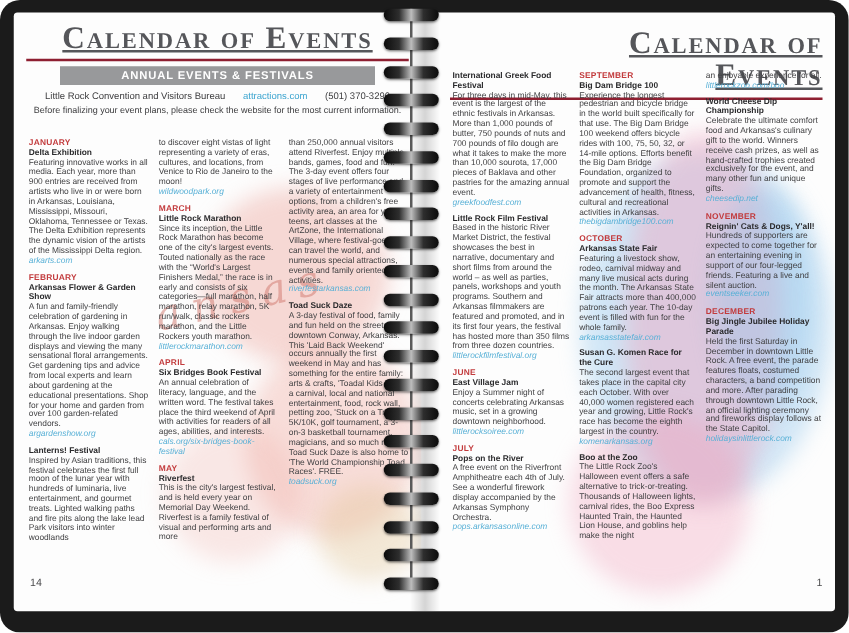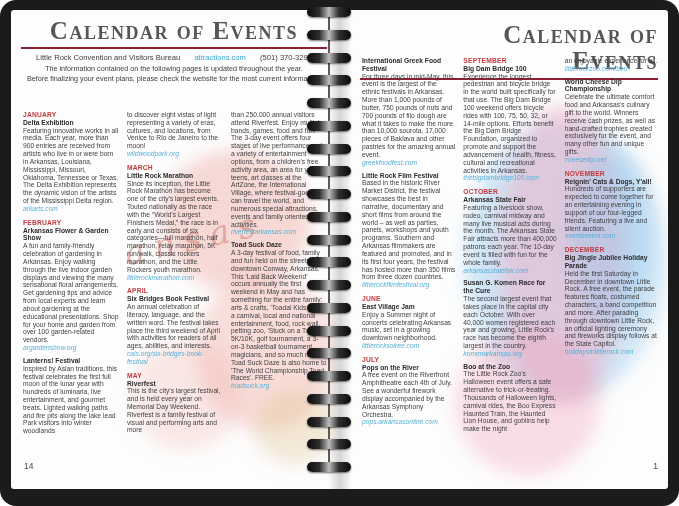--- a/index.html
+++ b/index.html
@@ -20,21 +20,21 @@
   }
 
   .page { position:absolute; top:0; height:100%; overflow:hidden; }
   .page-left  { left:0; width:326px; }
   .page-right { right:0; width:318px; }
 
   
   .doc-title {
     font-family:"Liberation Serif", serif; font-variant:small-caps;
     font-weight:700; font-size:25px; line-height:1.05;
-    color:#55565a; letter-spacing:1.5px;
+    color:#55565a; letter-spacing:1.5px;text-decoration:underline;
   }
   .page-left  .doc-title { text-align:center; margin-top:8px; padding:0 12px; }
   .page-right .doc-title { text-align:right;  margin-top:12px; padding:0 10px 0 70px; }
   .rule { height:2px; background:#8e1f31; margin:3px 10px 0 10px; }
   .section-bar {
     width:252px; margin:4px auto 0; background:#98999b; color:#ffffff;
     font-weight:700; font-size:9px; letter-spacing:0.7px;
     text-align:center; padding:2px 0 3px;
   }
   .info-row {
@@ -105,27 +105,27 @@
 
     <div class="page page-left">
       <div class="wc lp-b1"></div>
       <div class="wc lp-b2"></div>
       <div class="wc lp-b3"></div>
       <div class="wc lp-b4"></div>
       <div class="wm-script">ansas</div>
 
       <div class="doc-title">Calendar of Events</div>
       <div class="rule"></div>
+      <div class="section-bar">ANNUAL EVENTS &amp; FESTIVALS</div>
       <div class="info-row">
         <span>Little Rock Convention and Visitors Bureau</span>
         <span class="info-site">attractions.com</span>
         <span>(501) 370-3290</span>
       </div>
       <div class="notes">
-        <div>The information contained on the following pages is updated throughout the year.</div>
         <div>Before finalizing your event plans, please check the website for the most current information.</div>
       </div>
 
       <div class="cols">
         <div class="col">
             <div class="blk month">JANUARY</div>
             <div class="blk title">Delta Exhibition</div>
             <div class="blk body">Featuring innovative works in all media. Each year, more than 900 entries are received from artists who live in or were born in Arkansas, Louisiana, Mississippi, Missouri, Oklahoma, Tennessee or Texas. The Delta Exhibition represents the dynamic vision of the artists of the Mississippi Delta region.</div>
             <div class="blk link">arkarts.com</div>
             <div class="blk month">FEBRUARY</div>

